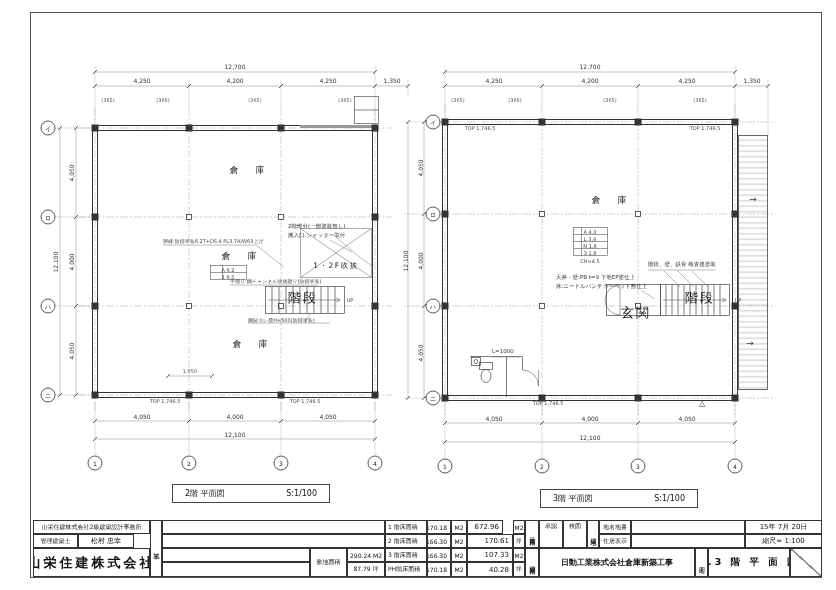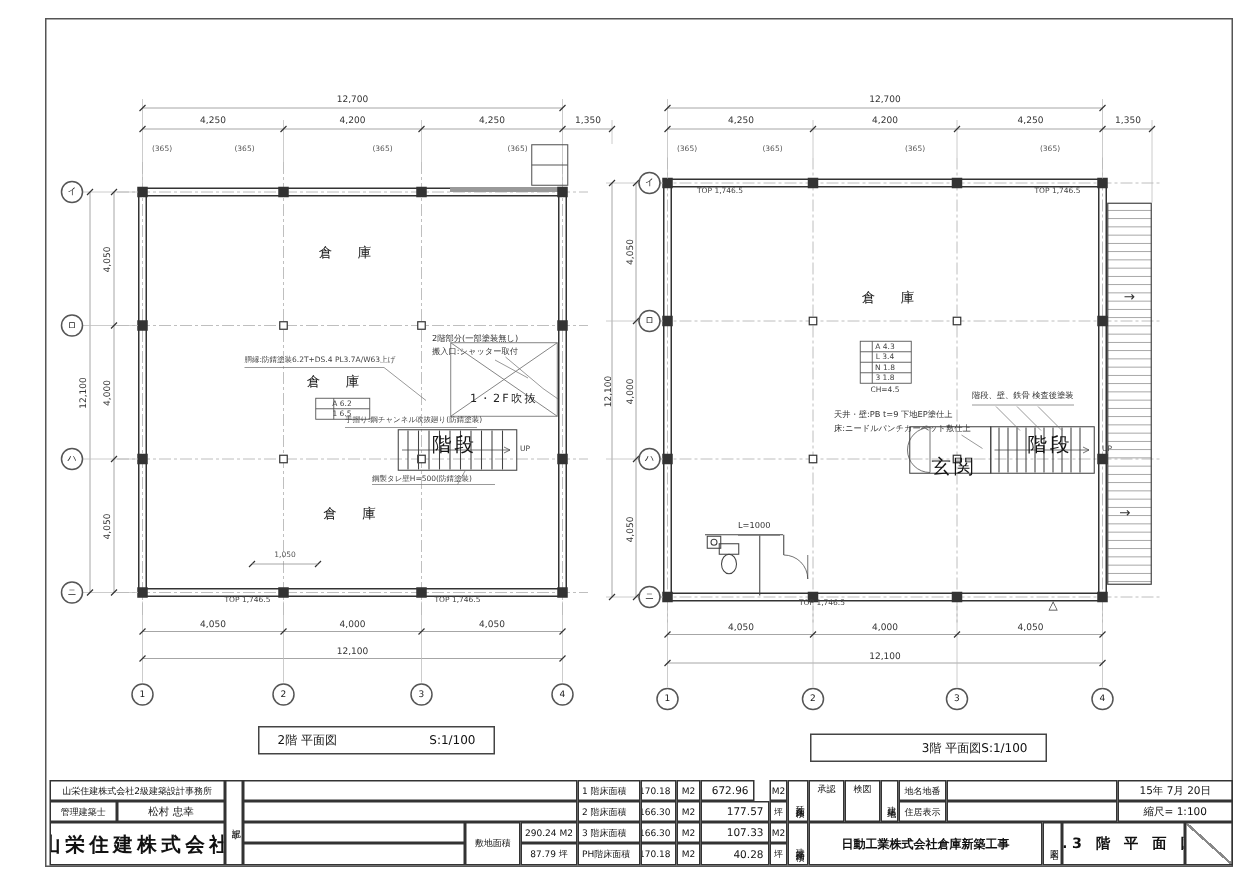--- a/index.html
+++ b/index.html
@@ -6,21 +6,21 @@
   #sheet{position:relative;width:836px;height:590px;background:#ffffff;
          font-family:"DejaVu Sans","Liberation Sans",sans-serif;color:#222;overflow:hidden;}
   #linework{position:absolute;left:0;top:0;}
   
   .lbl{position:absolute;transform:translate(-50%,-50%);white-space:nowrap;color:#222;line-height:1;}
   .lbl.la{transform:translate(0,-50%);}
   .dim{font-size:6px;color:#333;}
   .off{font-size:5px;color:#555;}
   .tiny{font-size:5px;color:#444;}
   .note{font-size:5.5px;color:#333;}
-  .room{font-size:9px;letter-spacing:7px;padding-left:7px;color:#111;}
+  .room{font-size:9px;letter-spacing:7px;padding-left:7px;color:#111;margin-left:17px;}
   .roomsm{font-size:13px;letter-spacing:2px;color:#111;}
   .voidlbl{font-size:7.5px;letter-spacing:1.5px;}
   .arrow{font-size:9px;color:#333;}
   .tri{font-size:8px;color:#333;}
   .bubble{width:13px;height:13px;border:1px solid #555;border-radius:50%;
           display:flex;align-items:center;justify-content:center;font-size:6px;background:#fff;}
   
   .cell{position:absolute;box-sizing:border-box;border:0.8px solid #333;background:transparent;
         display:flex;align-items:center;justify-content:center;white-space:nowrap;overflow:hidden;
         font-size:7px;color:#111;}
@@ -261,29 +261,29 @@
       <div class="lbl tri" style="left: 702px; top: 404px;">△</div>
       <div class="lbl tiny" style="left: 480px; top: 128px;">TOP 1,746.5</div>
       <div class="lbl tiny" style="left: 705px; top: 128px;">TOP 1,746.5</div>
       <div class="lbl tiny" style="left: 548px; top: 403px;">TOP 1,746.5</div>
     </div>
 
   <div class="plan-title" style="left:172px;top:484px;width:158px;height:19px;">
     <span>2階  平面図</span>
     <span>S:1/100</span>
   </div>
-  <div class="plan-title" style="left:540px;top:489px;width:158px;height:19px;justify-content:flex-end;">
+  <div class="plan-title" style="left:540px;top:489px;width:158px;height:19px;">
     <span>3階  平面図</span>
     <span>S:1/100</span>
   </div>
 
   <div id="titleblock">
       <div class="cell t6" style="left: 33px; top: 520px; width: 117px; height: 14px;">山栄住建株式会社2級建築設計事務所</div>
       <div class="cell t6" style="left: 33px; top: 534px; width: 45px; height: 14px;">管理建築士</div>
-      <div class="cell t7" style="left: 78px; top: 534px; width: 72px; height: 14px;">松村 忠幸</div>
+      <div class="cell t7" style="left: 78px; top: 534px; width: 56px; height: 14px;">松村 忠幸</div>
       <div class="cell big" style="left: 33px; top: 548px; width: 117px; height: 29px;">山栄住建株式会社</div>
       <div class="cell vert t6" style="left: 150px; top: 520px; width: 12px; height: 57px;">記事</div>
       <div class="cell " style="left: 162px; top: 520px; width: 223px; height: 14px;"></div>
       <div class="cell " style="left: 162px; top: 534px; width: 223px; height: 14px;"></div>
       <div class="cell " style="left: 162px; top: 548px; width: 148px; height: 14px;"></div>
       <div class="cell " style="left: 162px; top: 562px; width: 148px; height: 15px;"></div>
       <div class="cell t6" style="left: 310px; top: 548px; width: 37px; height: 29px;">敷地面積</div>
       <div class="cell t6" style="left: 347px; top: 548px; width: 38px; height: 14px;">290.24 M2</div>
       <div class="cell t6" style="left: 347px; top: 562px; width: 38px; height: 15px;">87.79 坪</div>
       <div class="cell t6 l" style="left: 385px; top: 520px; width: 42px; height: 14px;">1 階床面積</div>
@@ -292,21 +292,21 @@
       <div class="cell t6 l" style="left: 385px; top: 562px; width: 42px; height: 15px;">PH階床面積</div>
       <div class="cell t6 r" style="left: 427px; top: 520px; width: 24px; height: 14px;">170.18</div>
       <div class="cell t6 r" style="left: 427px; top: 534px; width: 24px; height: 14px;">166.30</div>
       <div class="cell t6 r" style="left: 427px; top: 548px; width: 24px; height: 14px;">166.30</div>
       <div class="cell t6 r" style="left: 427px; top: 562px; width: 24px; height: 15px;">170.18</div>
       <div class="cell t6" style="left: 451px; top: 520px; width: 16px; height: 14px;">M2</div>
       <div class="cell t6" style="left: 451px; top: 534px; width: 16px; height: 14px;">M2</div>
       <div class="cell t6" style="left: 451px; top: 548px; width: 16px; height: 14px;">M2</div>
       <div class="cell t6" style="left: 451px; top: 562px; width: 16px; height: 15px;">M2</div>
       <div class="cell t7 r" style="left: 467px; top: 520px; width: 36px; height: 14px;">672.96</div>
-      <div class="cell t7 r" style="left: 467px; top: 534px; width: 46px; height: 14px;">177.57</div>
+      <div class="cell t7 r" style="left: 467px; top: 534px; width: 46px; height: 14px;">170.61</div>
       <div class="cell t7 r" style="left: 467px; top: 548px; width: 46px; height: 14px;">107.33</div>
       <div class="cell t7 r" style="left: 467px; top: 562px; width: 46px; height: 15px;">40.28</div>
       <div class="cell t6" style="left: 513px; top: 520px; width: 12px; height: 14px;">M2</div>
       <div class="cell t6" style="left: 513px; top: 534px; width: 12px; height: 14px;">坪</div>
       <div class="cell t6" style="left: 513px; top: 548px; width: 12px; height: 14px;">M2</div>
       <div class="cell t6" style="left: 513px; top: 562px; width: 12px; height: 15px;">坪</div>
       <div class="cell vert t6" style="left: 525px; top: 520px; width: 14px; height: 28px;">延床面積</div>
       <div class="cell vert t6" style="left: 525px; top: 548px; width: 14px; height: 29px;">建築面積</div>
       <div class="cell t6 top" style="left: 539px; top: 520px; width: 24px; height: 28px;">承認</div>
       <div class="cell t6 top" style="left: 563px; top: 520px; width: 24px; height: 28px;">検図</div>

